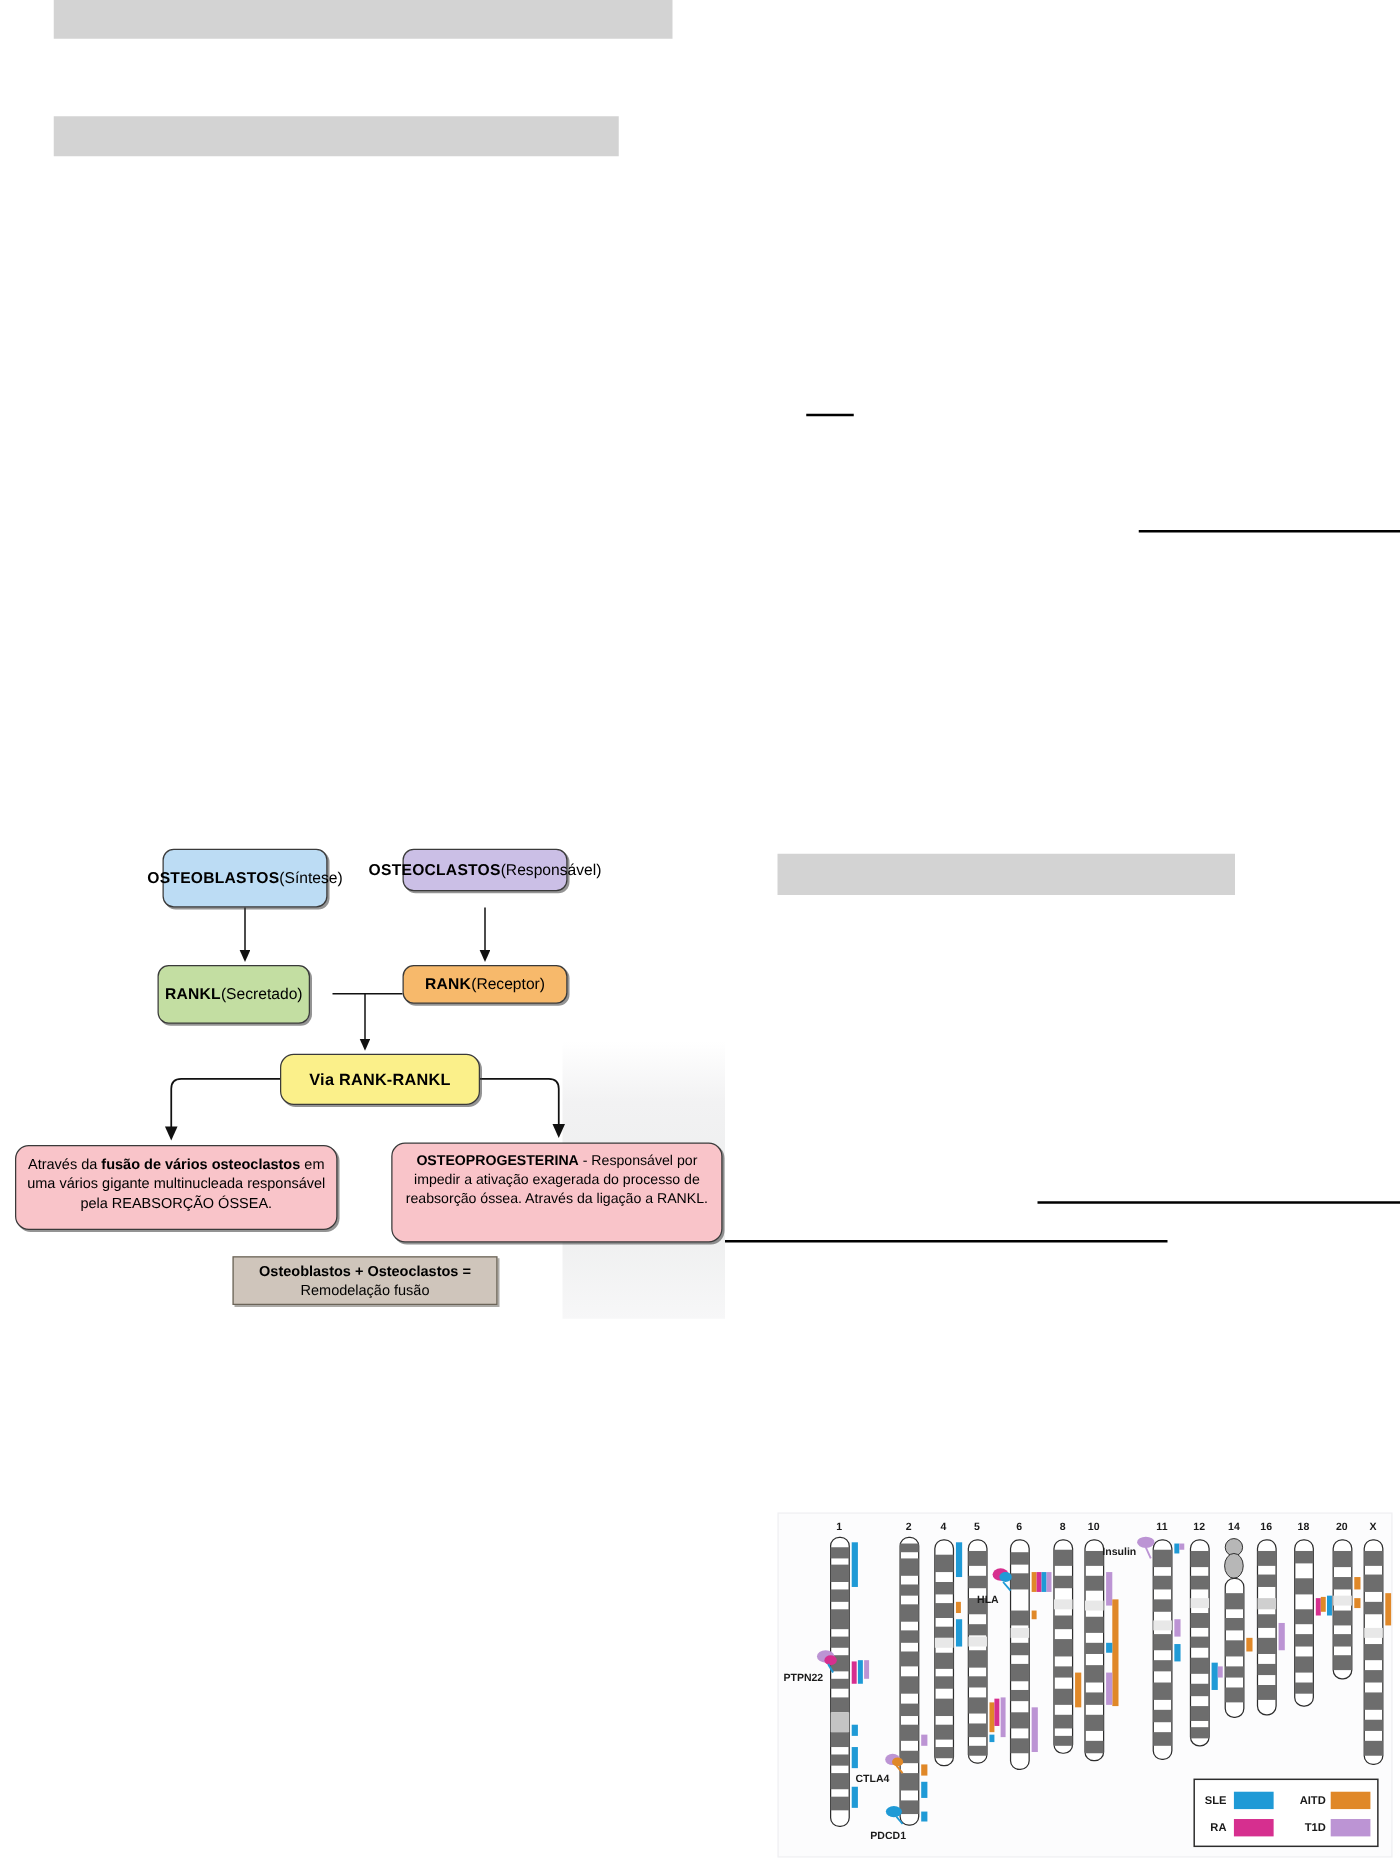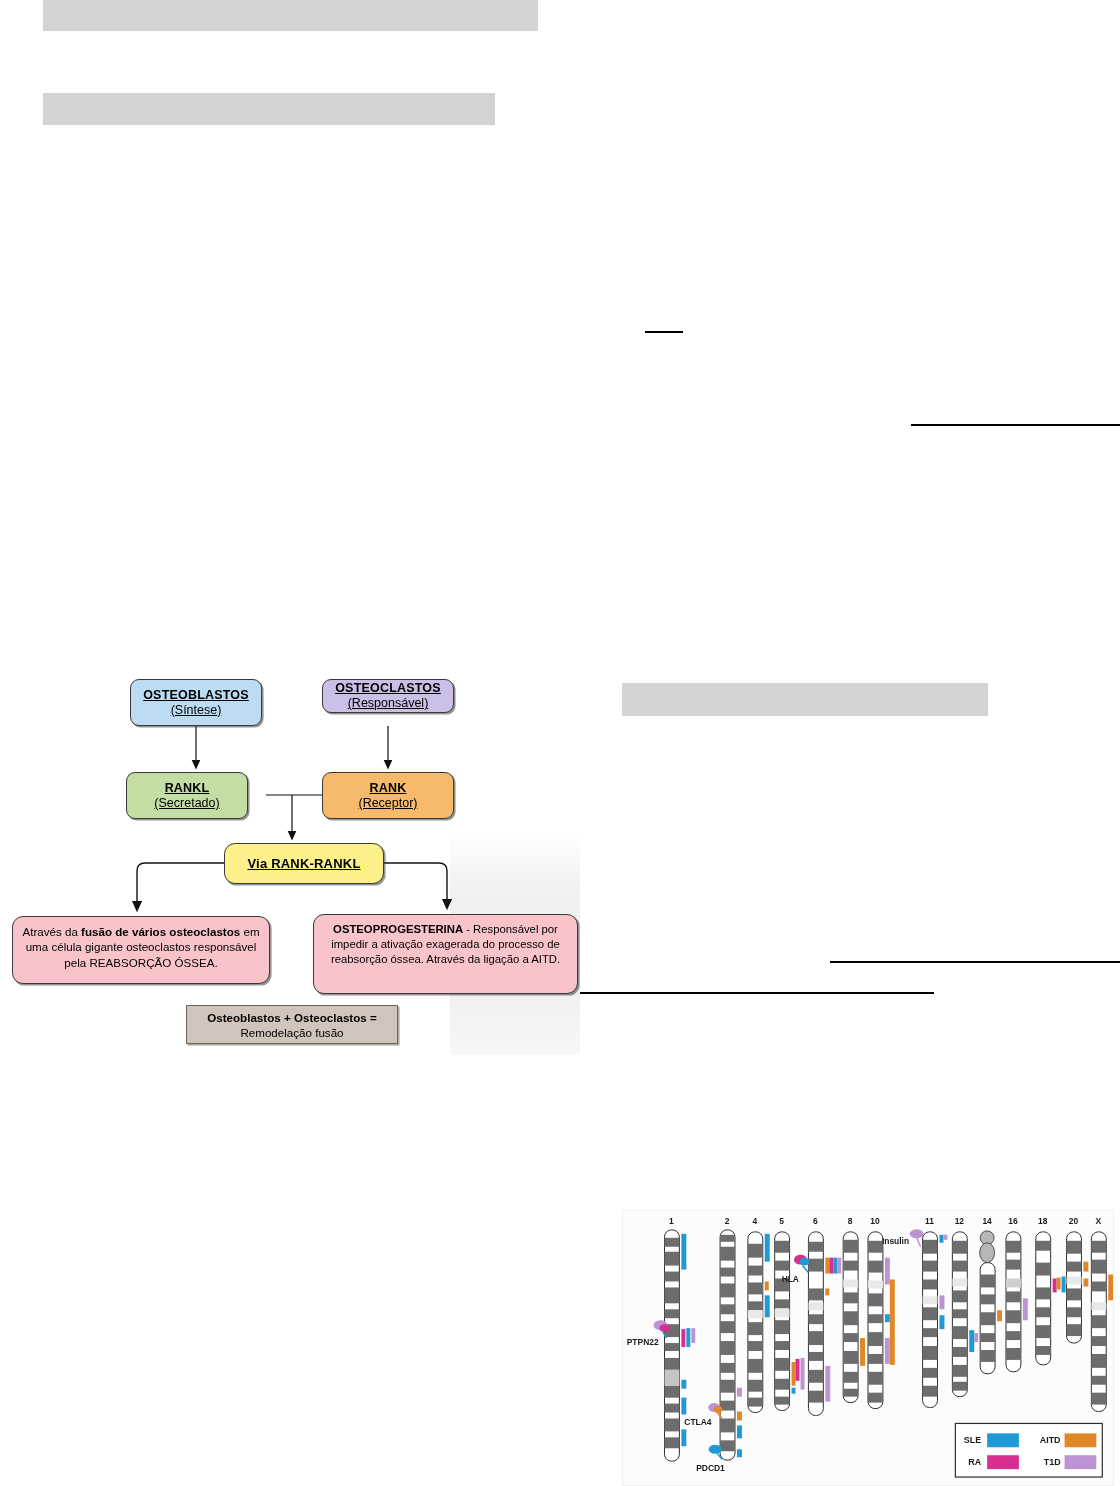--- a/index.html
+++ b/index.html
@@ -11,29 +11,29 @@
   .hl{position:absolute;background:#d3d3d3;}
 
   
   .ul{position:absolute;background:#000;}
 
   
   .diagram{position:absolute;left:0px;top:655px;width:580px;height:400px;}
   .diagram .shade{position:absolute;left:450px;top:178px;width:130px;height:222px;
       background:linear-gradient(180deg,#ffffff 0%,#f2f2f3 22%,#eceded 60%,#f7f7f8 100%);}
   .node{position:absolute;box-sizing:border-box;border:1.6px solid #3a3a3a;
-        border-radius:9px;text-align:left;display:flex;flex-direction:column;
+        border-radius:9px;text-align:left;display:flex;flex-direction:row;
         align-items:center;justify-content:center;line-height:1.18;
-        box-shadow:1.6px 1.6px 0 rgba(60,60,60,.55);text-decoration:underline;}
+        box-shadow:1.6px 1.6px 0 rgba(60,60,60,.55);}
   .node .t1{font-weight:bold;font-size:12.5px;letter-spacing:.2px;}
   .node .t2{font-size:12.5px;}
   .n-ob{left:130px;top:24px;width:132px;height:47px;background:#bcdcf4;}
   .n-oc{left:322px;top:24px;width:132px;height:34px;background:#cbbfe6;}
   .n-rankl{left:126px;top:117px;width:122px;height:47px;background:#c3dea2;}
-  .n-rank{left:322px;top:117px;width:132px;height:47px;background:#f7b96b;}
+  .n-rank{left:322px;top:117px;width:132px;height:31px;background:#f7b96b;}
   .n-via{left:224px;top:188px;width:160px;height:41px;background:#fbf08a;
          border-radius:11px;}
   .n-via .t1{font-size:13px;}
   .pinkbox{position:absolute;box-sizing:border-box;border:1.6px solid #3a3a3a;
         border-radius:11px;background:#f9c4c9;padding:7px 6px 6px 6px;
         font-size:11.6px;line-height:1.32;text-align:center;
         box-shadow:1.6px 1.6px 0 rgba(60,60,60,.55);}
   .pinkbox b{font-weight:bold;}
   .pb-left{left:12px;top:261px;width:258px;height:68px;}
   .pb-right{left:313px;top:259px;width:265px;height:80px;
@@ -107,25 +107,25 @@
     <div class="node n-rank">
       <span class="t1">RANK</span>
       <span class="t2">(Receptor)</span>
     </div>
 
     <div class="node n-via">
       <span class="t1">Via RANK-RANKL</span>
     </div>
 
     <div class="pinkbox pb-left">
-      <span>Através da </span><b>fusão de vários osteoclastos</b><span> em uma célula gigante osteoclastos responsável pela REABSORÇÃO ÓSSEA.</span>
+      <span>Através da </span><b>fusão de vários osteoclastos</b><span> em uma vários gigante multinucleada responsável pela REABSORÇÃO ÓSSEA.</span>
     </div>
 
     <div class="pinkbox pb-right">
-      <b>OSTEOPROGESTERINA</b><span> - Responsável por impedir a ativação exagerada do processo de reabsorção óssea. Através da ligação a AITD.</span>
+      <b>OSTEOPROGESTERINA</b><span> - Responsável por impedir a ativação exagerada do processo de reabsorção óssea. Através da ligação a RANKL.</span>
     </div>
 
     <div class="grayres">
       <div class="b">Osteoblastos + Osteoclastos =</div>
       <div>Remodelação fusão</div>
     </div>
   </div>
 
   <div class="fig">
     <svg viewBox="0 0 492 276">

